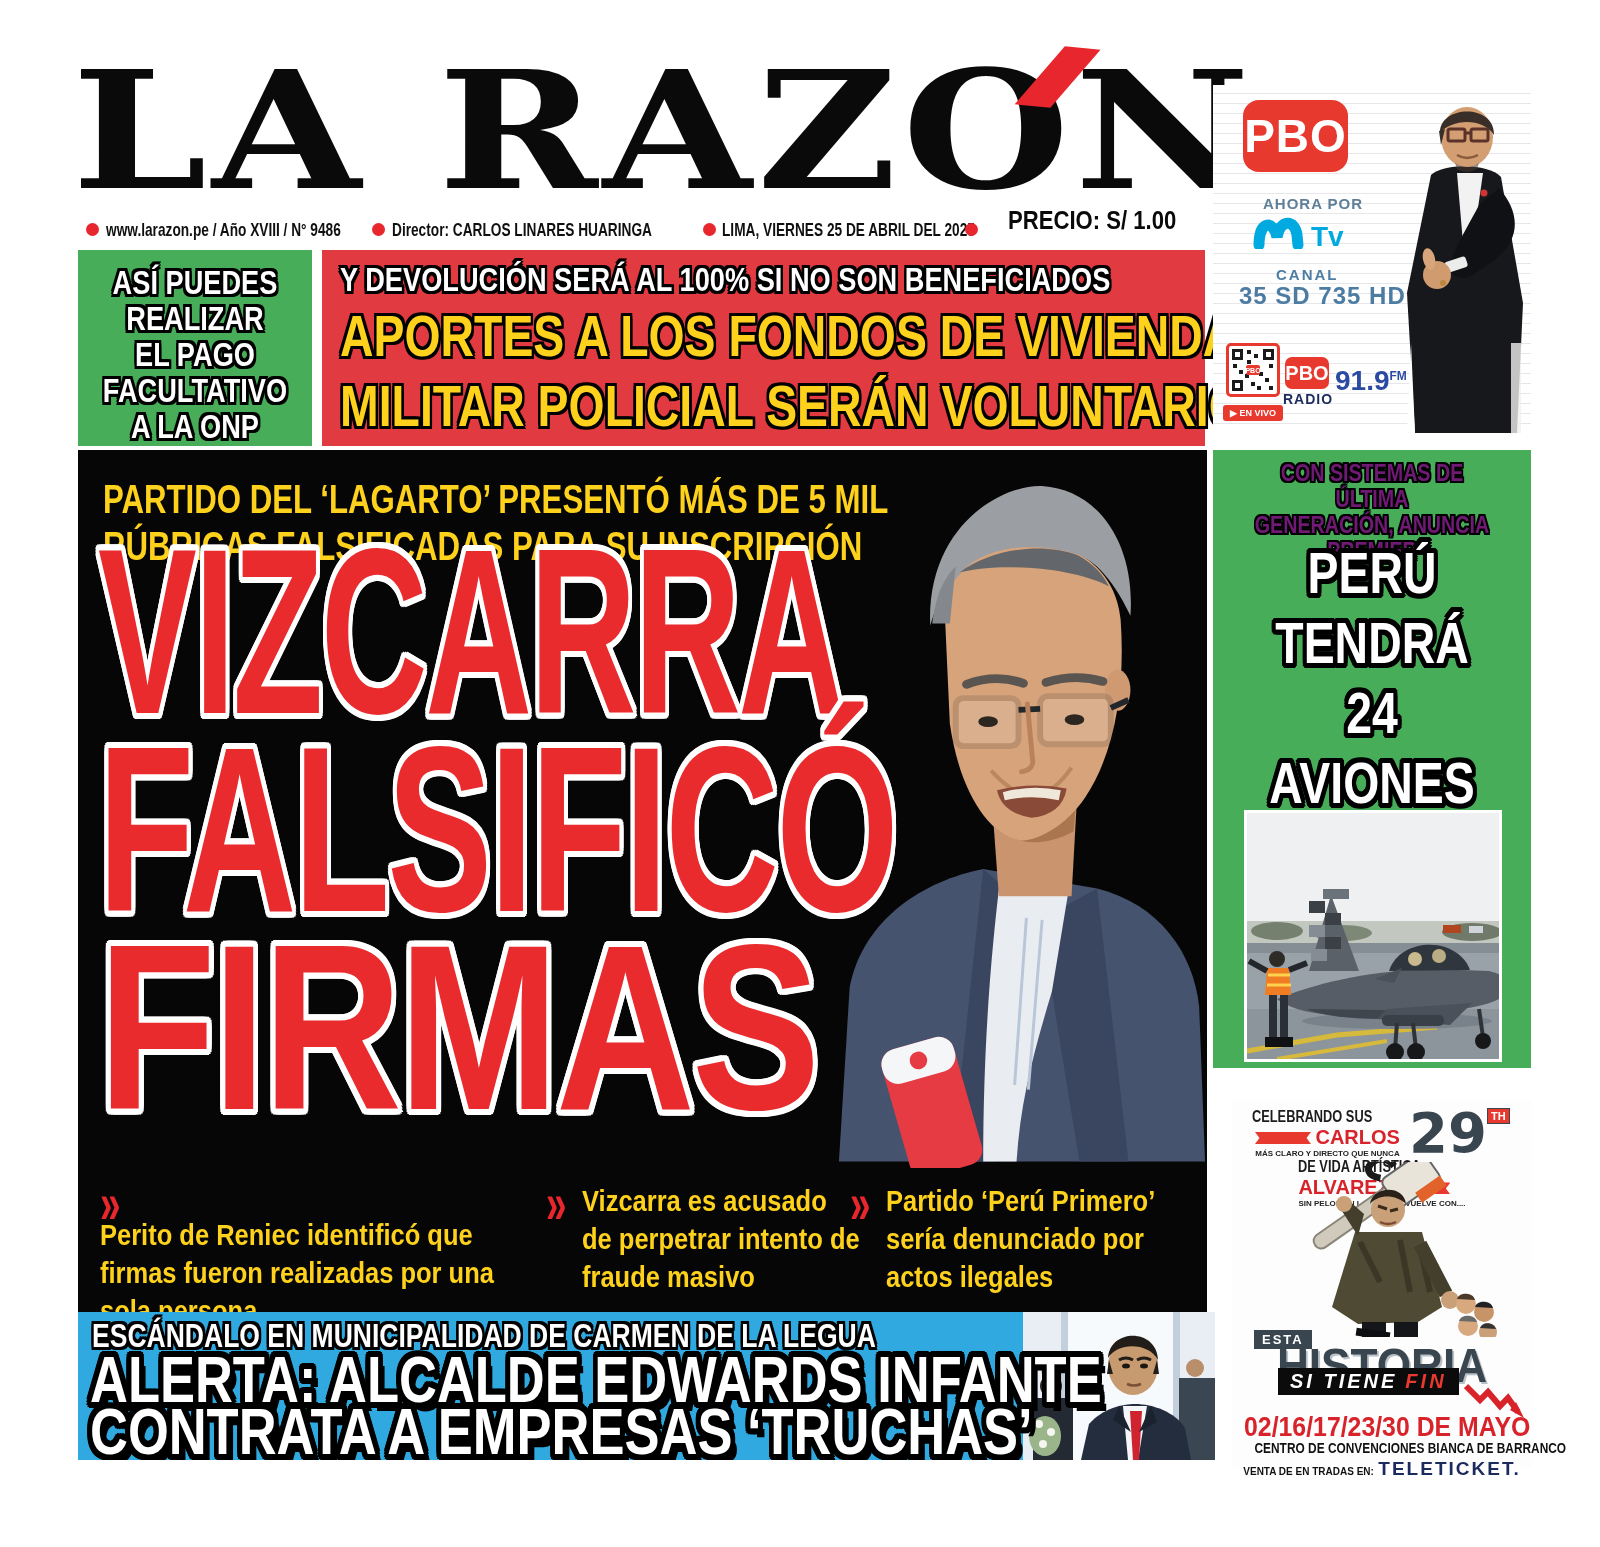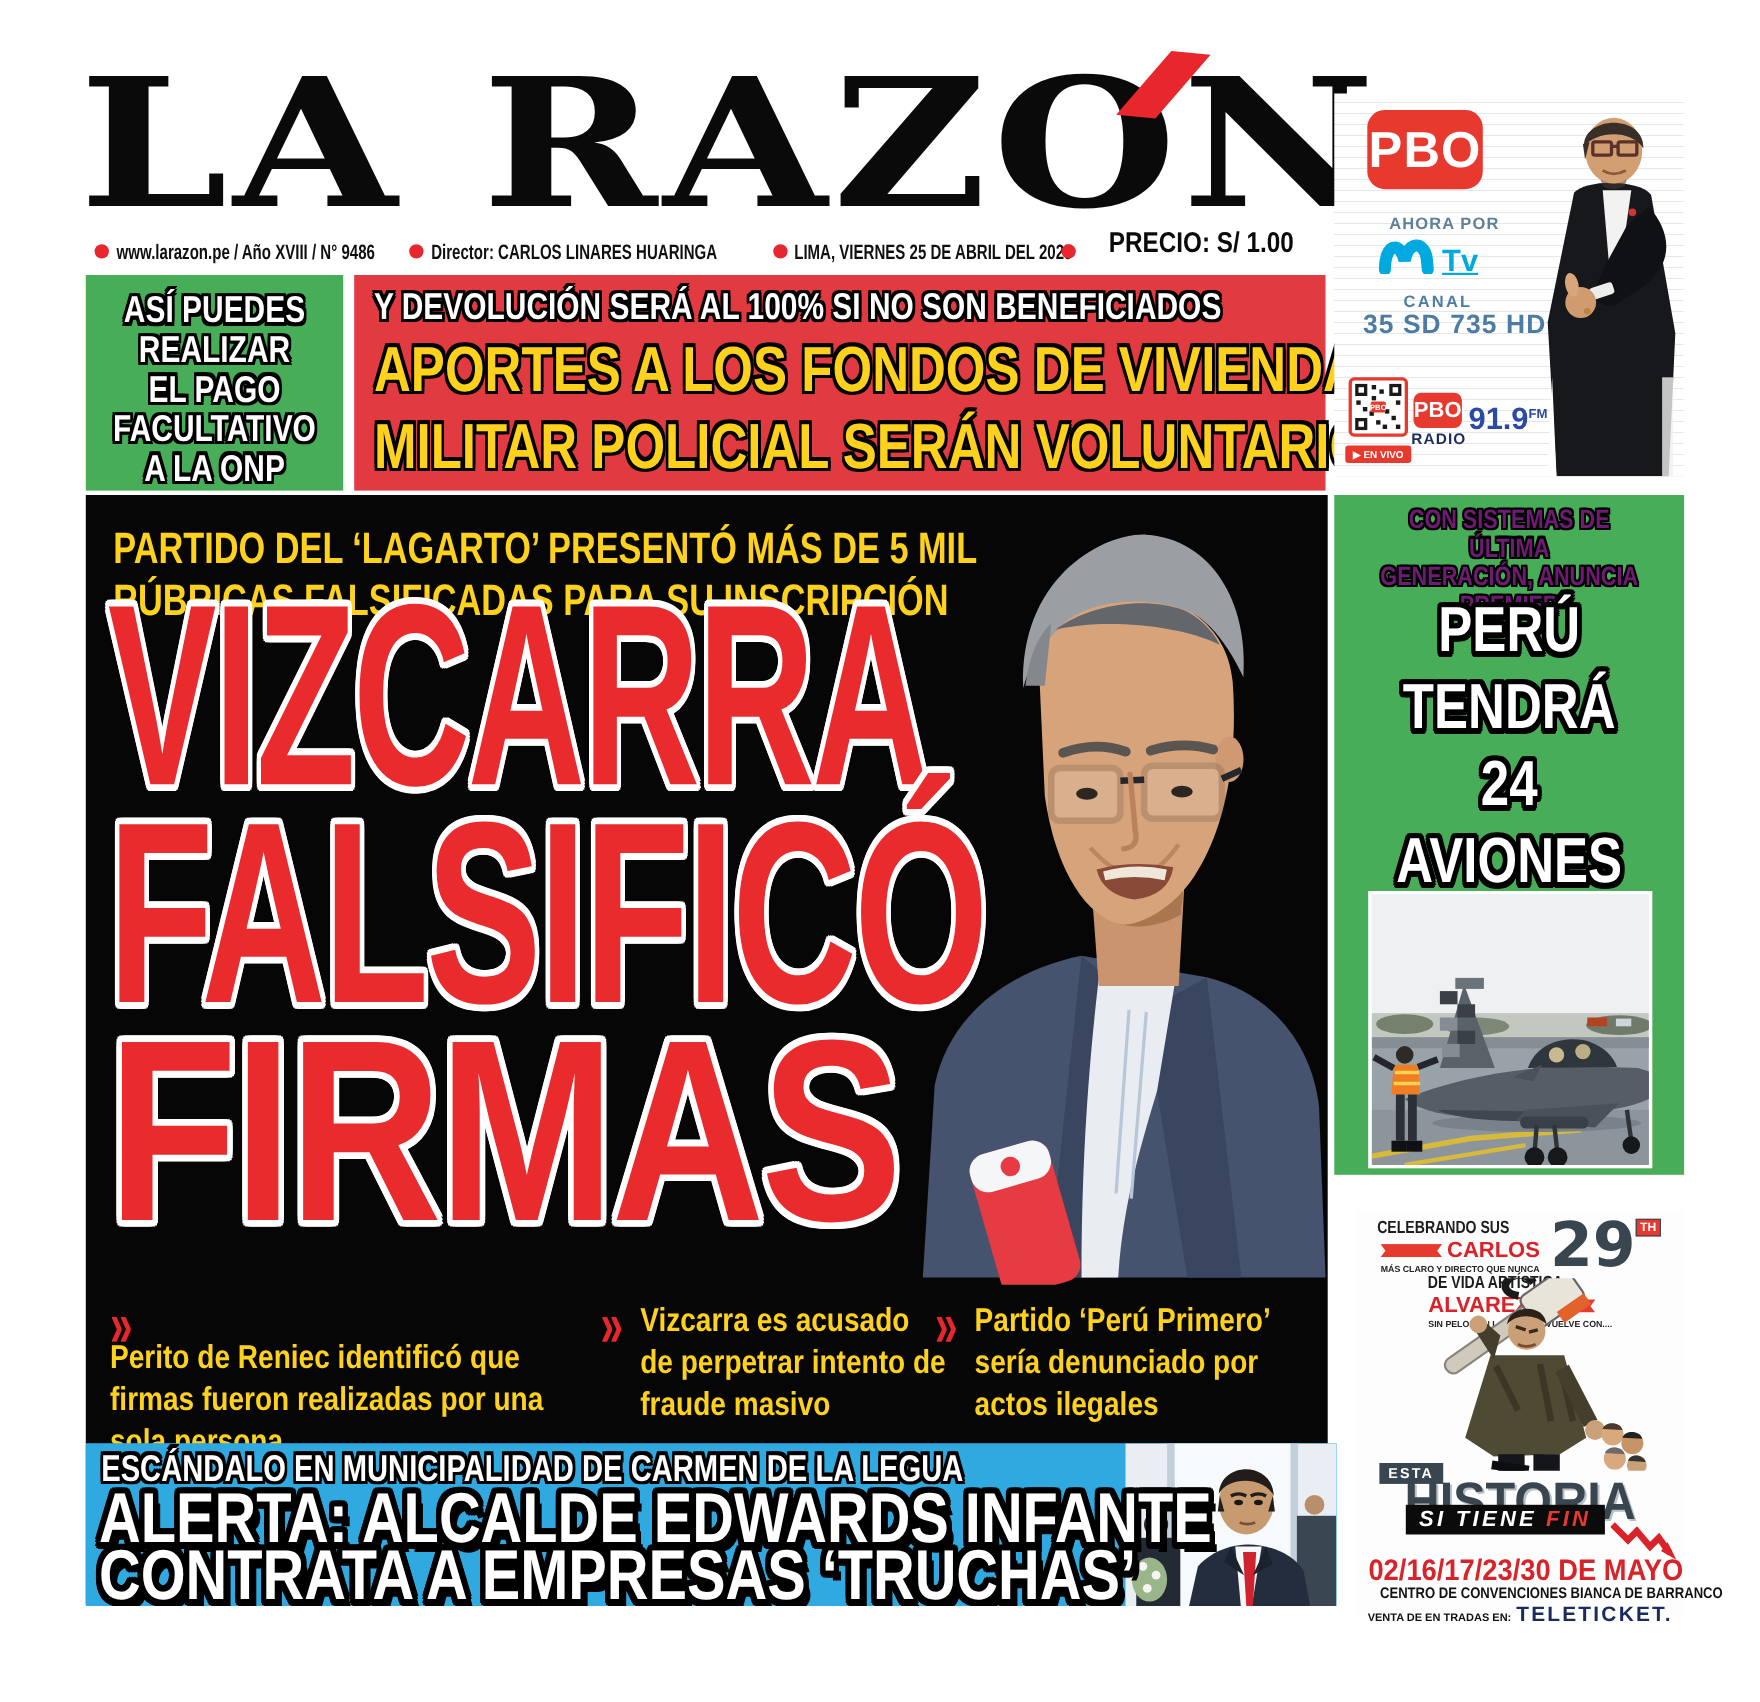--- a/index.html
+++ b/index.html
@@ -50,21 +50,21 @@
   #banner{left:322px;top:250px;width:883px;height:196px;background:#e23a41;box-sizing:border-box;}
   #banner-kicker{left:18px;top:10px;color:#fff;font-weight:bold;font-size:34px;}
   .banner-line{left:18px;color:#fdd11c;font-weight:bold;font-size:58px;}
 
   
   #pbo{left:1213px;top:85px;width:318px;height:348px;
     background:repeating-linear-gradient(0deg,#ffffff 0 9px,#e7e7ea 9px 10px);}
   #pbo-logo{left:30px;top:15px;width:105px;height:72px;background:#e8392f;border-radius:16px;
     color:#fff;font-weight:bold;font-size:46px;text-align:center;line-height:72px;letter-spacing:1px;}
   #pbo-ahora{left:50px;top:110px;color:#5f8098;font-weight:bold;font-size:15px;letter-spacing:1px;}
-  #pbo-tv{left:98px;top:136px;color:#00a9e0;font-weight:bold;font-size:28px;text-decoration:underline;}
+  #pbo-tv{left:98px;top:136px;color:#00a9e0;font-weight:bold;font-size:28px;}
   #pbo-canal{left:63px;top:181px;color:#4d7ca3;font-weight:bold;font-size:15px;letter-spacing:2px;}
   #pbo-ch{left:26px;top:197px;color:#4d7ca3;font-weight:bold;font-size:24px;letter-spacing:1px;}
   #pbo-qr{left:13px;top:258px;width:48px;height:48px;background:#fff;border:3px solid #e8392f;border-radius:5px;}
   #pbo-envivo{left:10px;top:320px;width:60px;height:16px;background:#e8392f;border-radius:3px;
     color:#fff;font-weight:bold;font-size:9px;line-height:16px;text-align:center;}
   #pbo-rlogo{left:72px;top:272px;width:44px;height:32px;background:#e8392f;border-radius:7px;
     color:#fff;font-weight:bold;font-size:20px;text-align:center;line-height:32px;}
   #pbo-radio{left:70px;top:306px;color:#1c2b5e;font-weight:bold;font-size:14px;letter-spacing:1px;}
   #pbo-fm{left:122px;top:280px;color:#2b4aa2;font-weight:bold;font-size:28px;}
   #pbo-fm sup{font-size:12px;}

